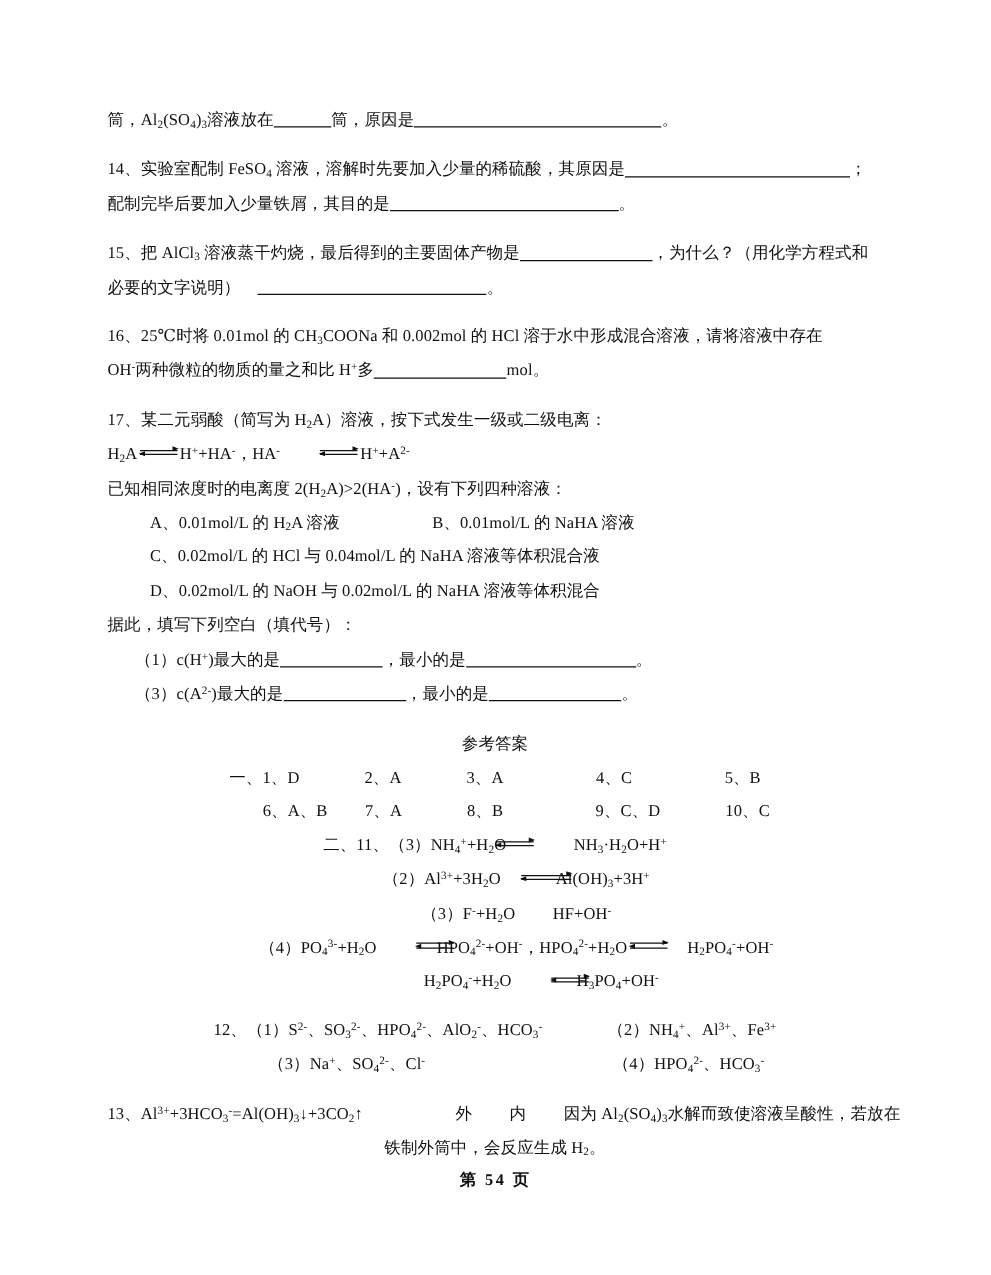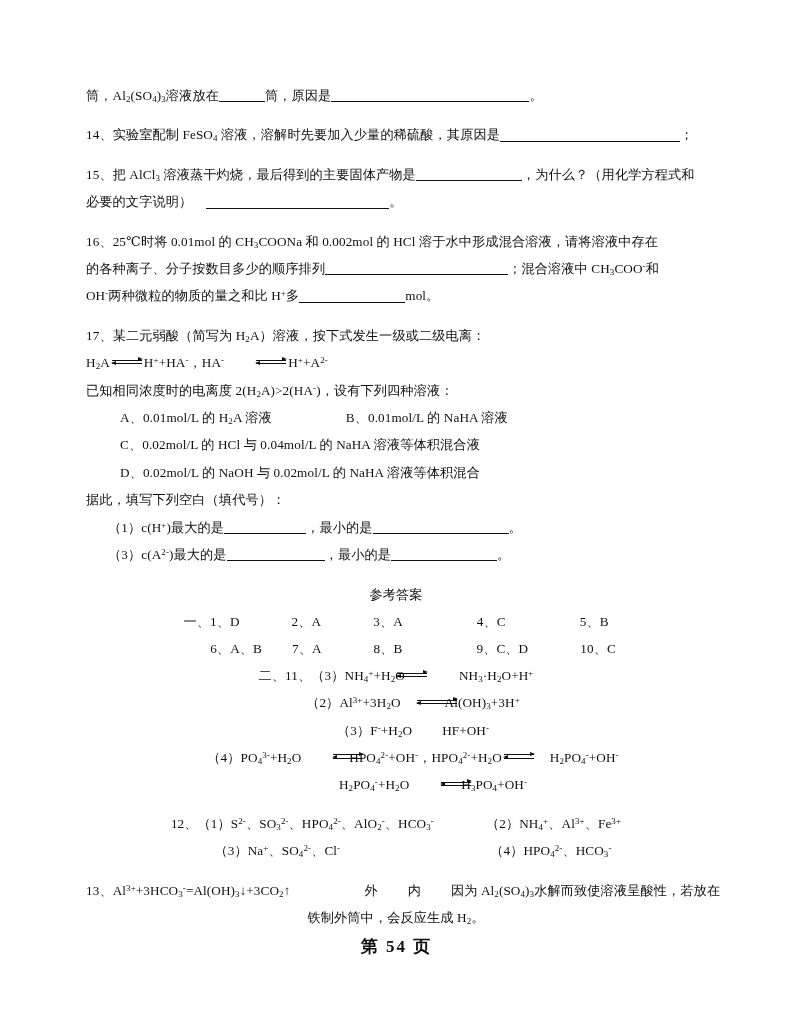--- a/index.html
+++ b/index.html
@@ -108,21 +108,21 @@
   .eqar.wide::before, .eqar.wide::after { width: 40px; }
 
   .answers .line { line-height: 27.2px; text-align: center; }
 
   .footer {
     position: absolute;
     left: 0;
     top: 935px;
     width: 793px;
     text-align: center;
-    font-size: 17px;
+    font-size: 13px;
     font-weight: bold;
     letter-spacing: 2px;
   }
   .sp { display: inline-block; }
   .sp-sm { width: 14px; }
   .sp-md { width: 30px; }
   .sp-lg { width: 52px; }
   .sp-xl { width: 74px; }
 </style>
 </head>
@@ -131,33 +131,33 @@
 <div class="page">
   <div class="content">
 
     <div class="line">
       <span>筒，</span>Al<sub>2</sub>(SO<sub>4</sub>)<sub>3</sub><span>溶液放在</span><span class="u u-6"></span><span>筒，原因是</span><span class="u u-26"></span><span>。</span>
     </div>
 
     <div class="line gap-q">
       <span>14、实验室配制 FeSO</span><sub>4</sub><span> 溶液，溶解时先要加入少量的稀硫酸，其原因是</span><span class="u" style="width:180px"></span><span>；</span>
     </div>
+    <div class="line">
+      <span>配制完毕后要加入少量铁屑，其目的是</span><span class="u u-24"></span><span>。</span>
+    </div>
 
     <div class="line gap-q">
       <span>15、把 AlCl</span><sub>3</sub><span> 溶液蒸干灼烧，最后得到的主要固体产物是</span><span class="u u-14"></span><span>，为什么？（用化学方程式和</span>
     </div>
     <div class="line">
       <span>必要的文字说明）</span><span class="sp sp-sm"></span><span class="u u-24"></span><span>。</span>
     </div>
 
     <div class="line gap-q">
       <span>16、25℃时将 0.01mol 的 CH</span><sub>3</sub><span>COONa 和 0.002mol 的 HCl 溶于水中形成混合溶液，请将溶液中存在</span>
-    </div>
-    <div class="line">
-      <span>的各种离子、分子按数目多少的顺序排列</span><span class="u u-24"></span><span>；混合溶液中 CH</span><sub>3</sub><span>COO</span><sup>-</sup><span>和</span>
     </div>
     <div class="line">
       <span>OH</span><sup>-</sup><span>两种微粒的物质的量之和比 H</span><sup>+</sup><span>多</span><span class="u u-14"></span><span>mol。</span>
     </div>
 
     <div class="line gap-q">
       <span>17、某二元弱酸（简写为 H</span><sub>2</sub><span>A）溶液，按下式发生一级或二级电离：</span>
     </div>
     <div class="line">
       <span>H</span><sub>2</sub><span>A</span><span class="eqar"><i class="h1"></i><i class="h2"></i></span><span>H</span><sup>+</sup><span>+HA</span><sup>-</sup><span>，HA</span><sup>-</sup><span class="sp sp-md"></span><span class="eqar"><i class="h1"></i><i class="h2"></i></span><span>H</span><sup>+</sup><span>+A</span><sup>2-</sup>

